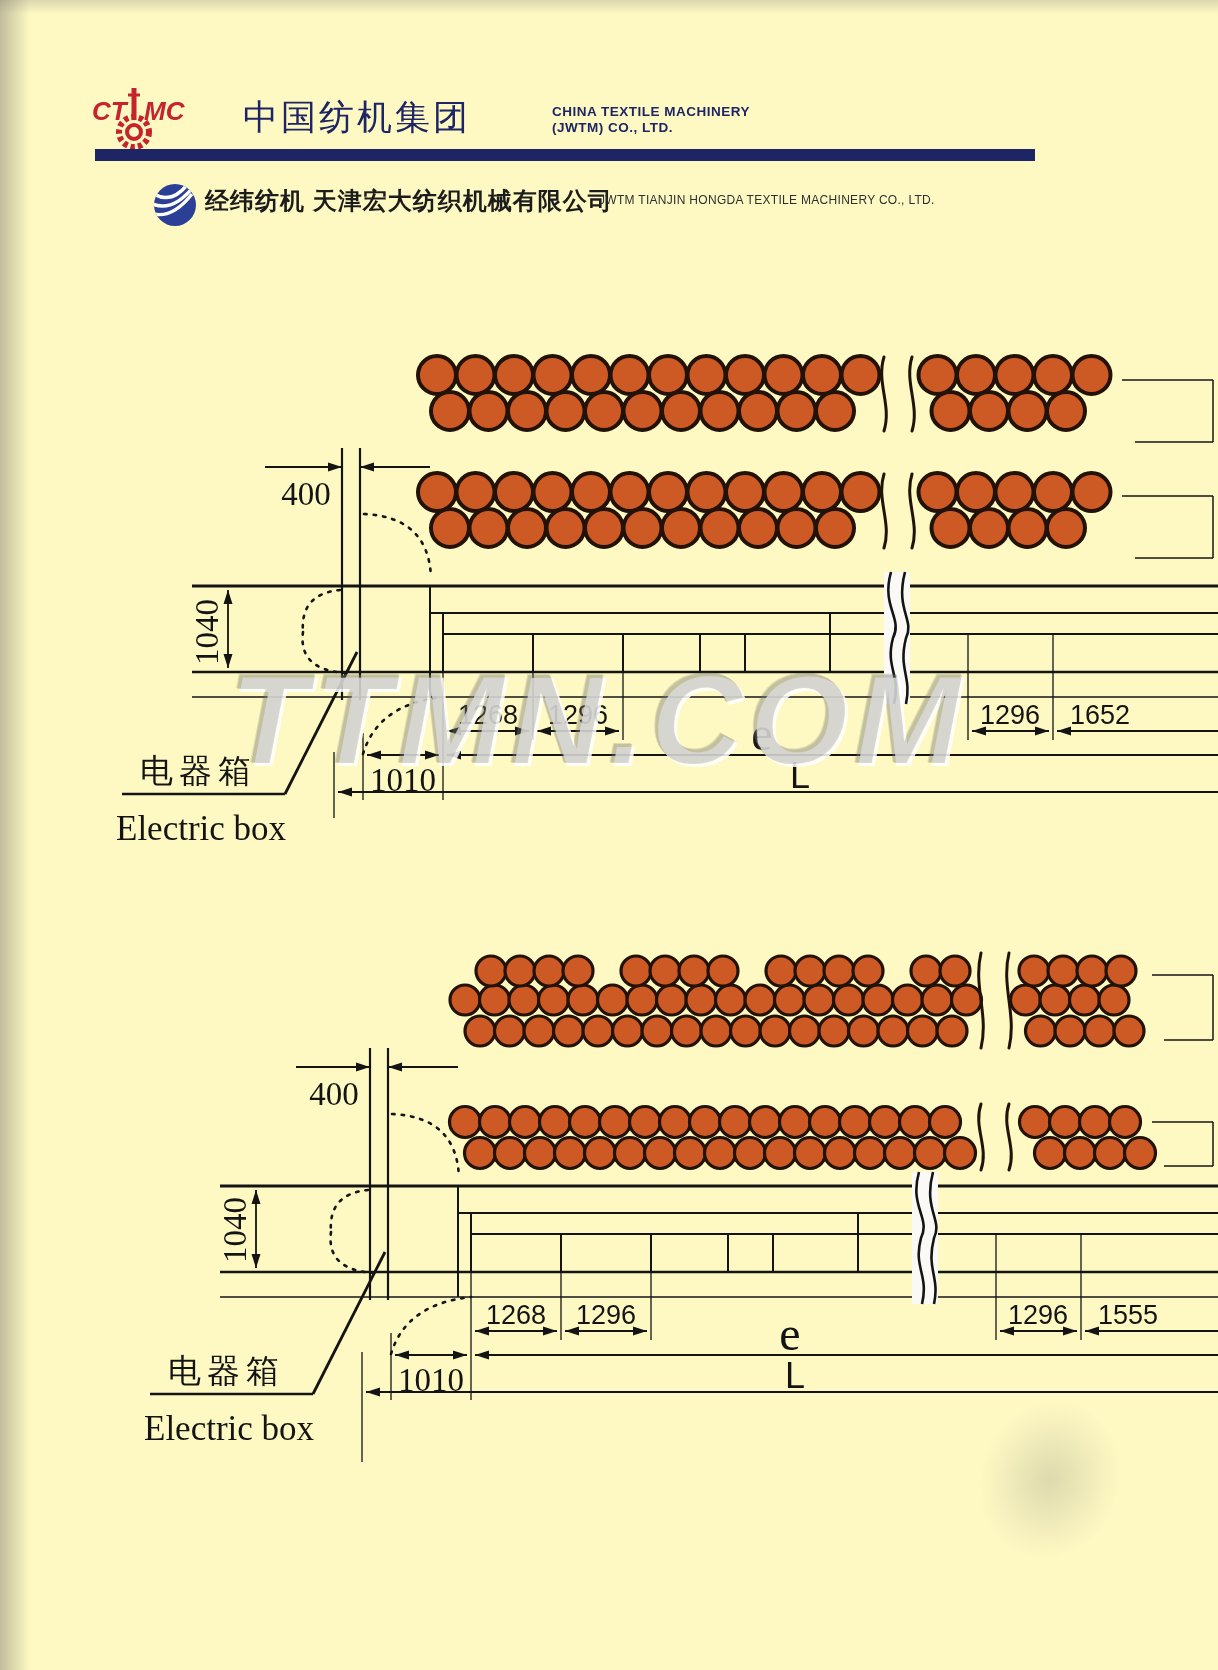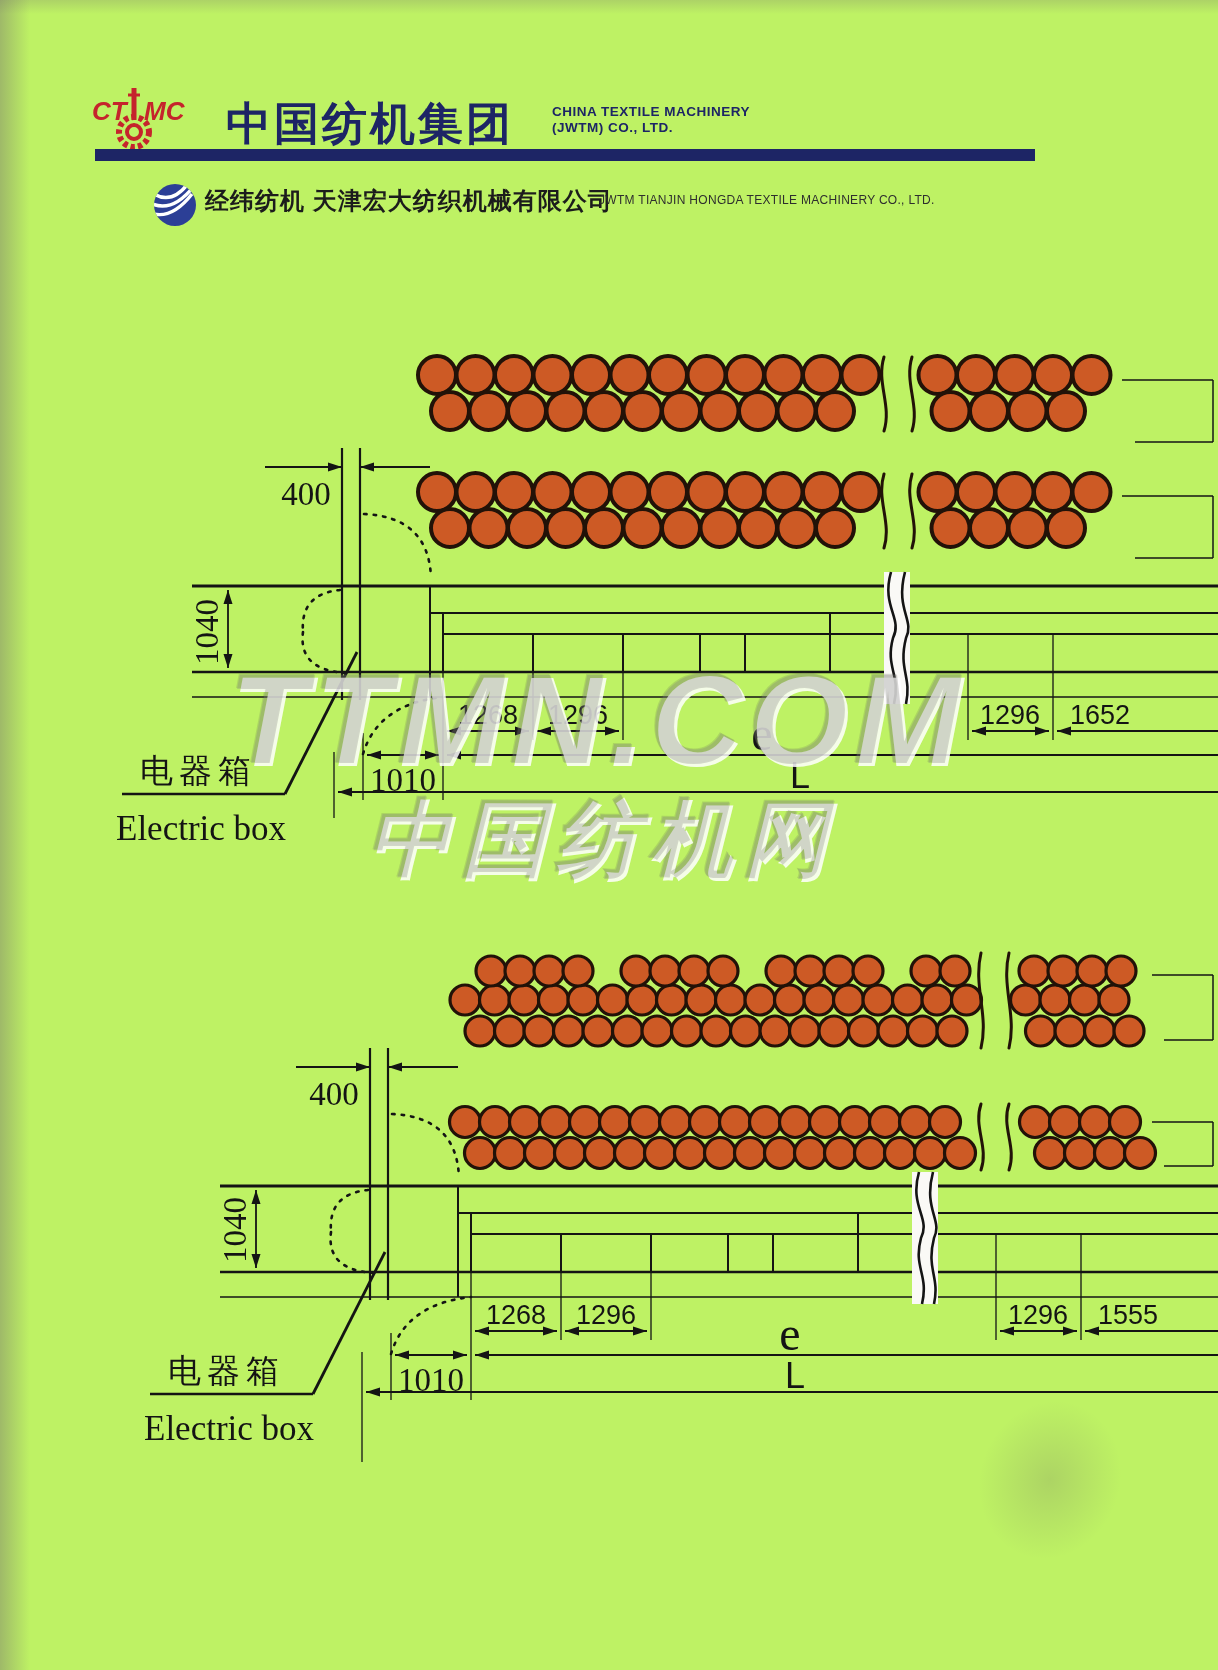--- a/index.html
+++ b/index.html
@@ -1,30 +1,30 @@
 <!DOCTYPE html>
 <html style="--brand_navy: #1d2565; --brand_red: #c5242c; --bobbin_orange: #cd5a25; --bobbin_outline: #221208; --drawing_line: #141414;"><head>
 <meta charset="utf-8">
 <style>
   html,body{margin:0;padding:0;background:#dddcd8;}
   #page{position:relative;width:1218px;height:1670px;margin:0 auto;
-        background:#bef264;overflow:hidden;
+        background:#fef9c3;overflow:hidden;
         font-family:"Liberation Sans",sans-serif;color:#141414;}
   
   .edge-left{position:absolute;left:0;top:0;width:30px;height:100%;
     background:linear-gradient(to right,rgba(120,116,110,.45),rgba(120,116,110,0));
     pointer-events:none;}
   .edge-top{position:absolute;left:0;top:0;width:100%;height:14px;
     background:linear-gradient(to bottom,rgba(120,116,110,.25),rgba(120,116,110,0));}
   .smudge{position:absolute;left:980px;top:1400px;width:140px;height:160px;
     background:radial-gradient(closest-side,rgba(110,105,100,.22),rgba(110,105,100,0));
     transform:rotate(20deg);}
   
-  .hdr-brand-cn{position:absolute;left:226px;top:94px;
-    font-size:45px;font-weight:bold;letter-spacing:3px;color:var(--brand_navy,#1d2565);
+  .hdr-brand-cn{position:absolute;left:243px;top:94px;
+    font-size:35px;font-weight:normal;letter-spacing:3px;color:var(--brand_navy,#1d2565);
     font-family:"Liberation Sans",sans-serif;}
   .hdr-en{position:absolute;left:552px;top:104px;width:260px;
     font-size:13.5px;font-weight:bold;line-height:16px;letter-spacing:.5px;
     color:var(--brand_navy,#1d2565);}
   .hdr-bar{position:absolute;left:95px;top:149px;width:940px;height:12px;
     background:var(--brand_navy,#1d2565);}
   .sub-cn{position:absolute;left:205px;top:185px;font-size:24px;font-weight:bold;
     color:#1c1c1c;letter-spacing:1px;}
   .sub-en{position:absolute;left:599px;top:193px;font-size:12px;color:#2e2e2e;
     letter-spacing:.3px;font-weight:500;}
@@ -411,17 +411,16 @@
       <text class="dim-sans" text-anchor="middle" x="1128" y="1324">1555</text>
       <text class="dim-serif" text-anchor="middle" x="431" y="1391">1010</text>
       <text class="big-e" text-anchor="middle" x="790" y="1350">e</text>
       <text class="big-L" text-anchor="middle" x="795" y="1388">L</text>
       <text class="cjk" x="168" y="1382">电器箱</text>
       <text class="ebox" x="144" y="1440">Electric box</text>
     </g>
   </svg>
 
   <div class="wm wm-latin">TTMN.COM</div>
-  <div class="wm wm-cn">中国纺机网</div>
 
   <div class="edge-left"></div>
   <div class="smudge"></div>
 </div>
 
 </body></html>

